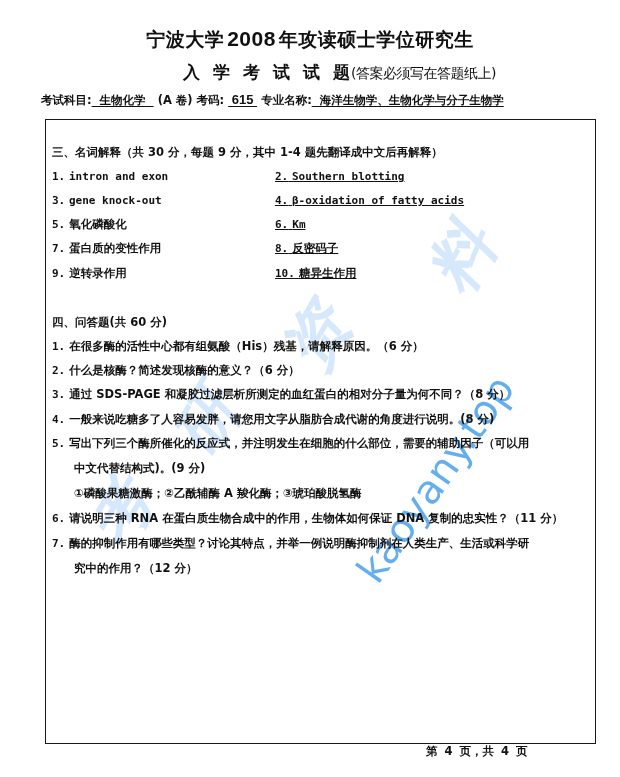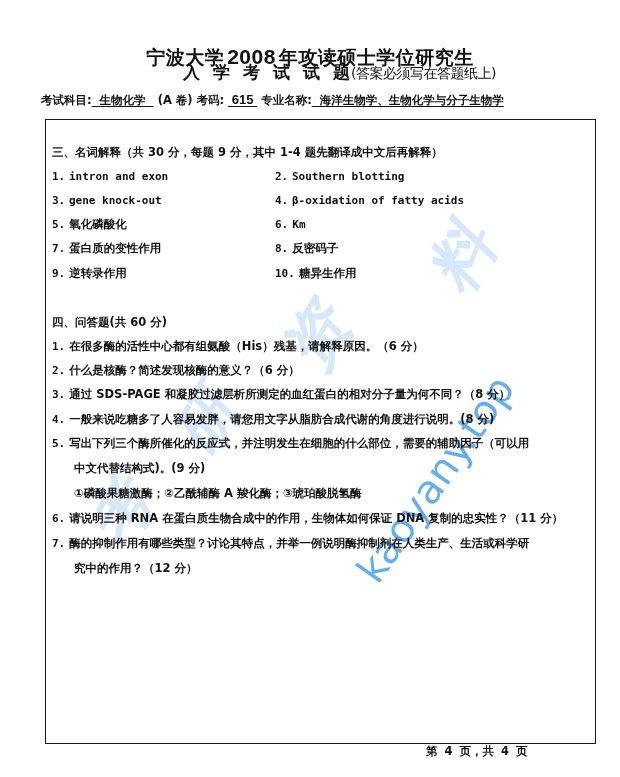--- a/index.html
+++ b/index.html
@@ -17,21 +17,20 @@
     }
     .title-main {
       position: absolute;
       left: 0; width: 620px;
       top: 27px;
       text-align: center;
       font-size: 19px;
       font-weight: bold;
       letter-spacing: 0.5px;
       white-space: nowrap;
-      margin-top: 18px;
     }
     .title-main .year {
       font-family: "Liberation Sans", sans-serif;
       font-size: 21px;
       margin: 0 3px;
     }
     .title-sub {
       position: absolute;
       left: 183px;
       top: 61px;
@@ -79,21 +78,21 @@
       font-size: 11.5px;
       white-space: nowrap;
       line-height: 14px;
     }
     .line.bold { font-weight: bold; }
     .mono {
       font-family: "DejaVu Sans Mono", "Liberation Mono", monospace;
       font-size: 11px;
       font-weight: bold;
     }
-    .col2 { left: 275px; }
+    .col2 { left: 275px; text-decoration: underline; }
     .indent { left: 74px; }
     .q { font-weight: bold; }
     .footer {
       position: absolute;
       left: 426px;
       top: 744px;
       font-size: 11.5px;
       font-weight: bold;
       word-spacing: 3px;
       white-space: nowrap;

